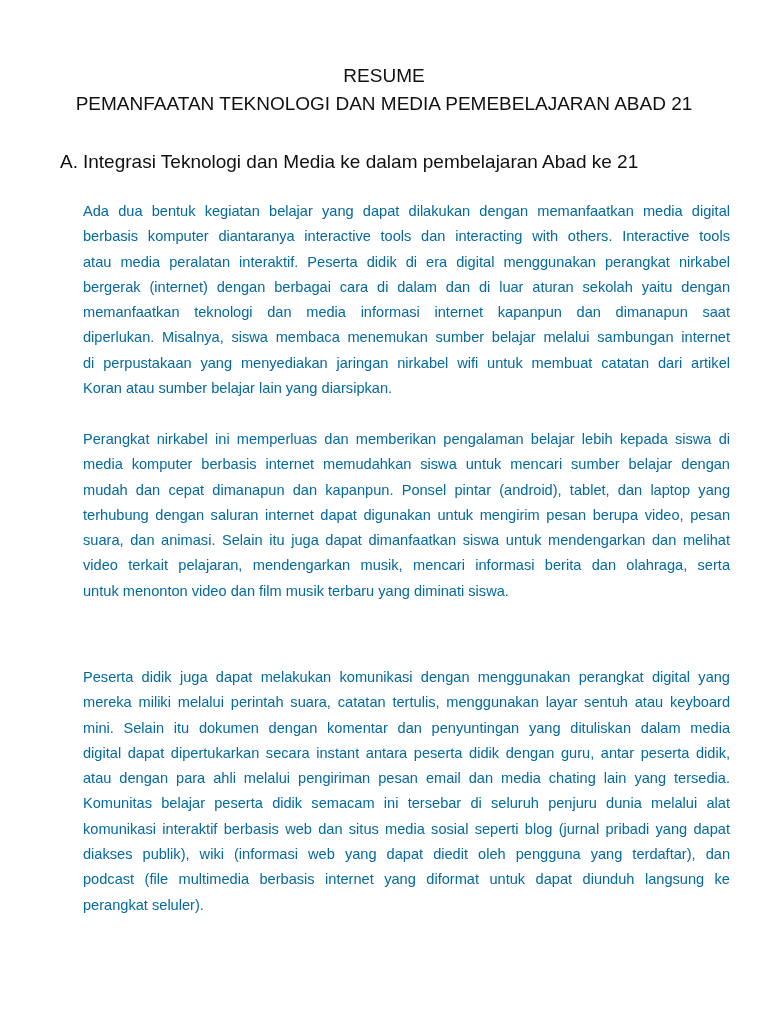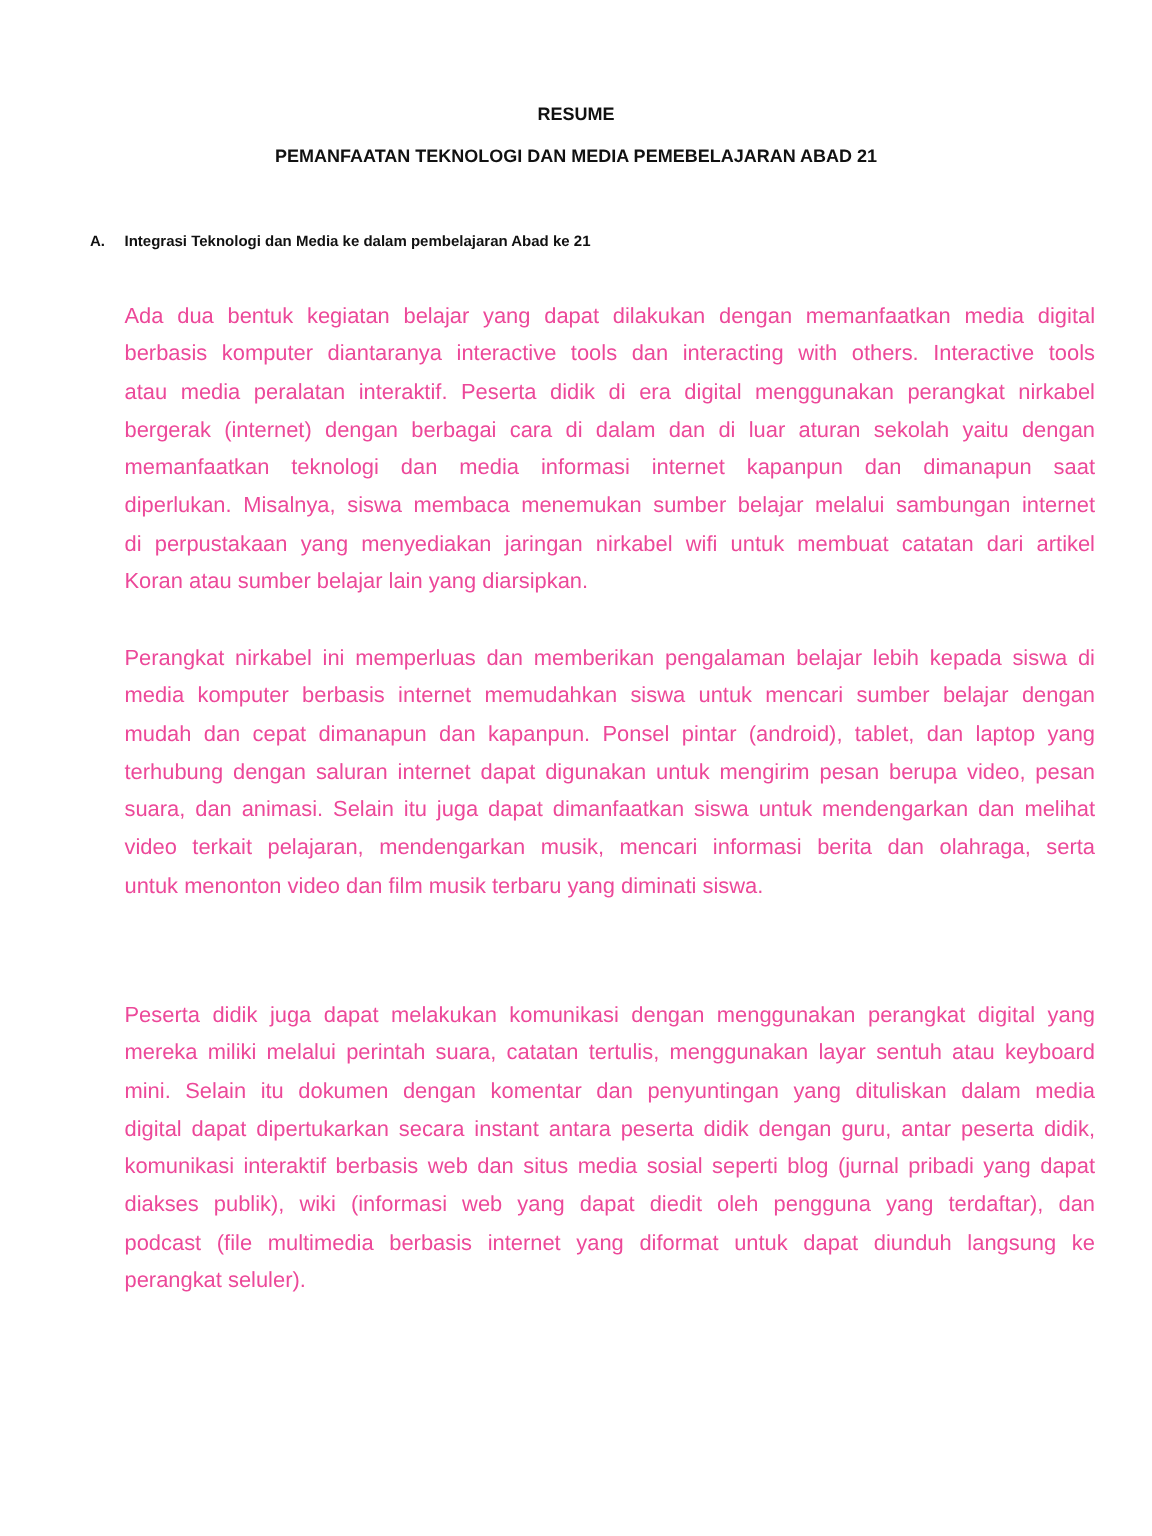--- a/index.html
+++ b/index.html
@@ -20,49 +20,49 @@
       left: 0; top: 0;
       width: 768px;
       height: 1024px;
       background: #ffffff;
     }
     .title {
       position: absolute;
       left: 0;
       width: 768px;
       text-align: center;
-      font-weight: bold;
-      font-size: 12px;
+      font-weight: normal;
+      font-size: 19px;
       letter-spacing: 0px;
       line-height: 18px;
       color: #111;
     }
     .title-1 { top: 67px; }
     .title-2 { top: 95px; }
     .section-heading {
       position: absolute;
       top: 153px;
       left: 60px;
-      font-weight: bold;
-      font-size: 10px;
+      font-weight: normal;
+      font-size: 19px;
       line-height: 18px;
       color: #111;
       white-space: nowrap;
     }
     .section-heading .marker {
       display: inline-block;
       width: 23px;
     }
     .para {
       position: absolute;
       left: 83px;
       width: 647px;
       font-size: 14.6px;
       line-height: 25.3px;
-      color: #ec4899;
+      color: #0369a1;
     }
     .para .line {
       display: block;
       text-align: justify;
       text-align-last: justify;
       white-space: nowrap;
       height: 25.3px;
     }
     .para .line.last {
       text-align-last: left;
@@ -102,19 +102,21 @@
     <span class="line">suara, dan animasi. Selain itu juga dapat dimanfaatkan siswa untuk mendengarkan dan melihat</span>
     <span class="line">video terkait pelajaran, mendengarkan musik, mencari informasi berita dan olahraga, serta</span>
     <span class="line last">untuk menonton video dan film musik terbaru yang diminati siswa.</span>
   </div>
 
   <div class="para p3">
     <span class="line">Peserta didik juga dapat melakukan komunikasi dengan menggunakan perangkat digital yang</span>
     <span class="line">mereka miliki melalui perintah suara, catatan tertulis, menggunakan layar sentuh atau keyboard</span>
     <span class="line">mini. Selain itu dokumen dengan komentar dan penyuntingan yang dituliskan dalam media</span>
     <span class="line">digital dapat dipertukarkan secara instant antara peserta didik dengan guru, antar peserta didik,</span>
+    <span class="line">atau dengan para ahli melalui pengiriman pesan email dan media chating lain yang tersedia.</span>
+    <span class="line">Komunitas belajar peserta didik semacam ini tersebar di seluruh penjuru dunia melalui alat</span>
     <span class="line">komunikasi interaktif berbasis web dan situs media sosial seperti blog (jurnal pribadi yang dapat</span>
     <span class="line">diakses publik), wiki (informasi web yang dapat diedit oleh pengguna yang terdaftar), dan</span>
     <span class="line">podcast (file multimedia berbasis internet yang diformat untuk dapat diunduh langsung ke</span>
     <span class="line last">perangkat seluler).</span>
   </div>
 
 </div>
 
 </body></html>

